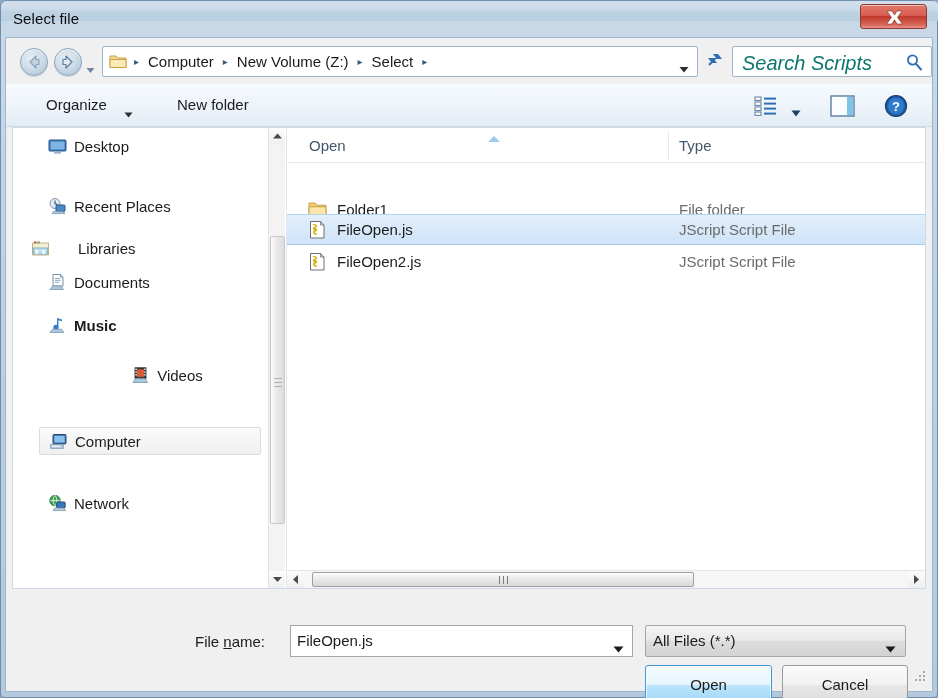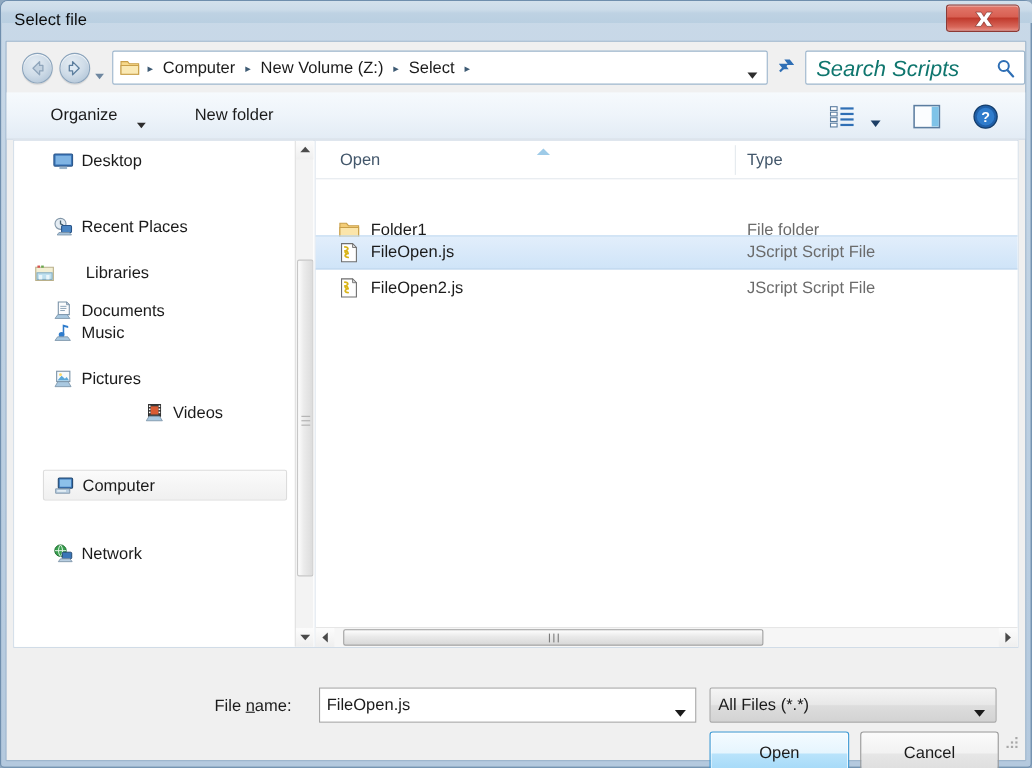--- a/index.html
+++ b/index.html
@@ -402,42 +402,31 @@
             <svg width="19" height="19" viewBox="0 0 19 19">
               <path d="M5 1.5 L12.5 1.5 L15 4 L15 13 L5 13 Z" fill="#fbfcfd" stroke="#7b93a8" stroke-width="1"></path>
               <path d="M12.5 1.5 L12.5 4 L15 4 Z" fill="#cfdbe5" stroke="#7b93a8" stroke-width=".8"></path>
               <path d="M6.8 5.5 L12.4 5.5 M6.8 7.4 L12.4 7.4 M6.8 9.3 L11 9.3" stroke="#8fa5b8" stroke-width=".9"></path>
               <path d="M2 16.5 L15.5 16.5 L13 13 L4.6 13 Z" fill="#a9c8e0" stroke="#7e96ab" stroke-width=".8"></path>
             </svg>
           </span>
           <span class="sb-label">Documents</span>
         </div>
 
-        <div class="sb-item" style="top:162px; left:35px;">
+        <div class="sb-item" style="top:185px; left:35px;font-weight:bold;">
           <span class="sb-icon">
             <svg width="19" height="19" viewBox="0 0 19 19">
               <path d="M9 2 L14 3.4 L14 5.2 L10.4 4.2 L10.4 11 L9 11 Z" fill="#2f7ccc"></path>
               <circle cx="8" cy="11.4" r="2.6" fill="#2f7ccc"></circle>
               <path d="M2 16.5 L16 16.5 L13.6 13.2 L4.4 13.2 Z" fill="#a9c8e0" stroke="#7e96ab" stroke-width=".8"></path>
             </svg>
           </span>
           <span class="sb-label">Music</span>
         </div>
 
-        <div class="sb-item" style="top:204px; left:35px;">
-          <span class="sb-icon">
-            <svg width="19" height="19" viewBox="0 0 19 19">
-              <rect x="3.5" y="2.5" width="12" height="9.4" fill="#f6fafd" stroke="#7b93a8" stroke-width="1"></rect>
-              <circle cx="7" cy="5.6" r="1.3" fill="#ffd966"></circle>
-              <path d="M4.2 11 L8 6.6 L11 9.4 L12.6 7.8 L14.8 11 Z" fill="#5aa7d8"></path>
-              <path d="M2 16.5 L16.6 16.5 L14 12 L4.6 12 Z" fill="#a9c8e0" stroke="#7e96ab" stroke-width=".8"></path>
-            </svg>
-          </span>
-          <span class="sb-label">Pictures</span>
-        </div>
 
         <div class="sb-item" style="top:235px; left:35px;justify-content:center;">
           <span class="sb-icon">
             <svg width="19" height="19" viewBox="0 0 19 19">
               <rect x="4" y="1.8" width="11" height="10.6" fill="#3b3b3b" stroke="#222" stroke-width=".8"></rect>
               <rect x="6" y="3.4" width="7" height="7.4" fill="#d95b33"></rect>
               <rect x="4.4" y="2.6" width="1.4" height="1.4" fill="#fff"></rect>
               <rect x="4.4" y="5.4" width="1.4" height="1.4" fill="#fff"></rect>
               <rect x="4.4" y="8.2" width="1.4" height="1.4" fill="#fff"></rect>
               <rect x="13.2" y="2.6" width="1.4" height="1.4" fill="#fff"></rect>

